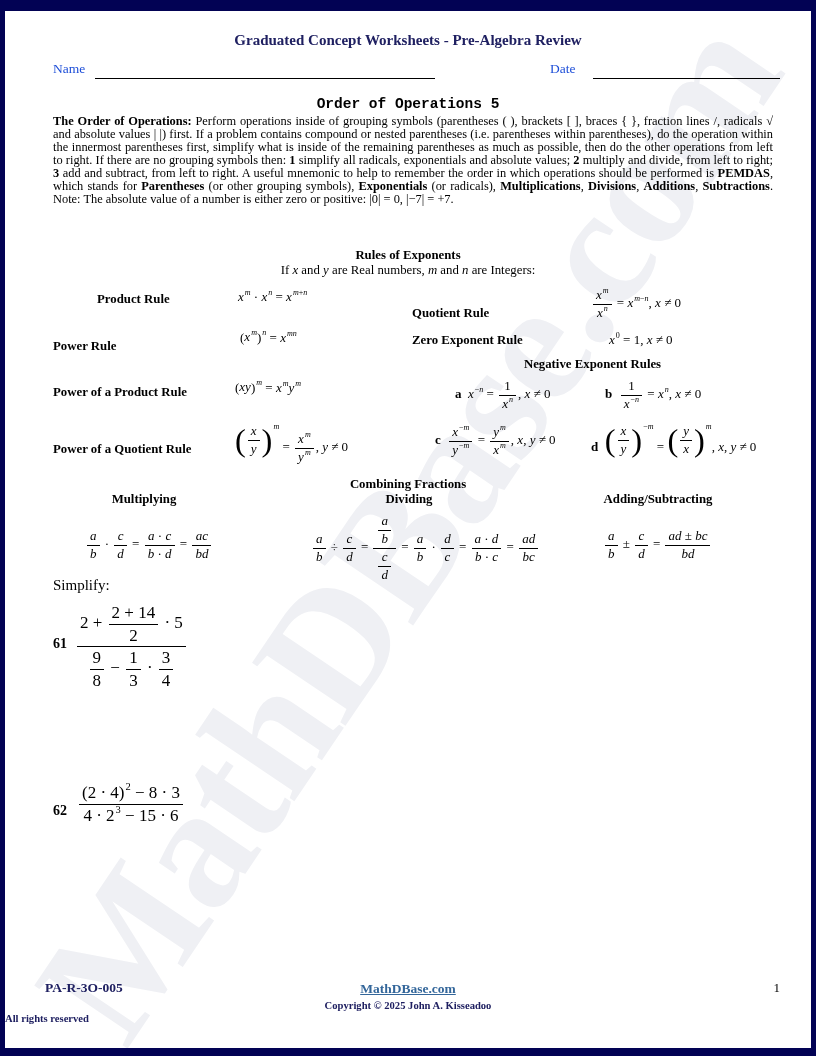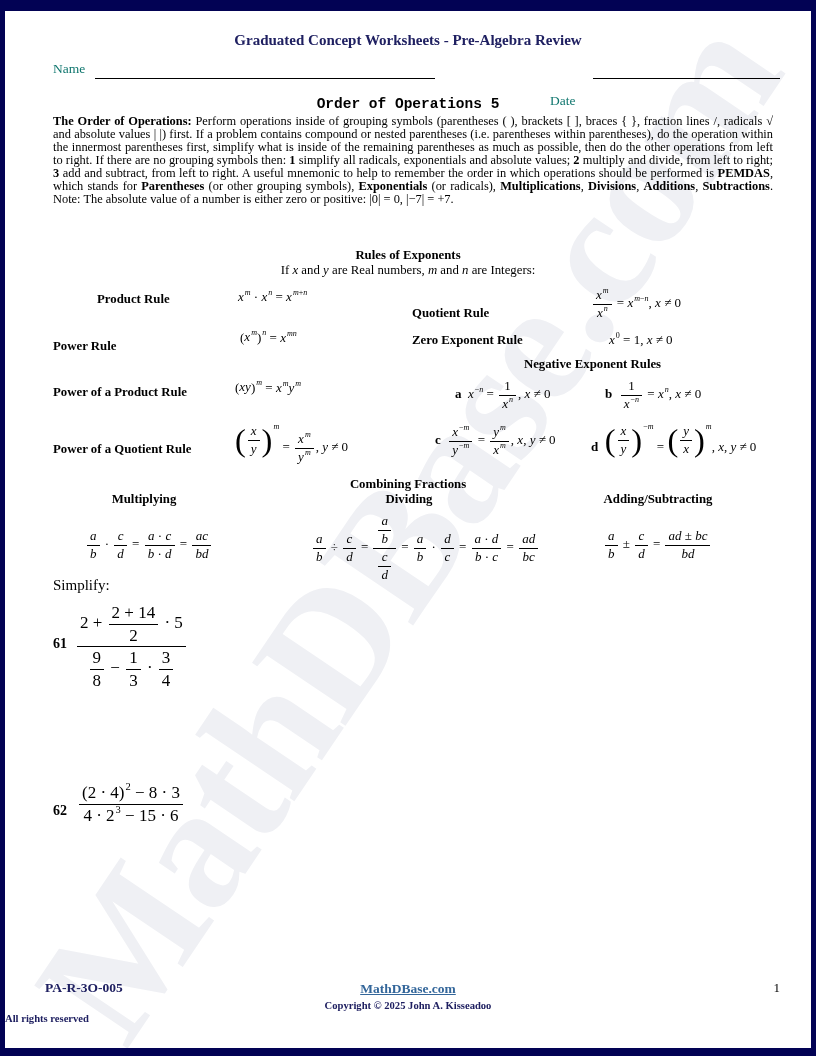--- a/index.html
+++ b/index.html
@@ -23,23 +23,23 @@
     font-size:172px; font-weight:bold;
     color:#eff0f4; white-space:nowrap;
     z-index:0; letter-spacing:-3px;
   }
   .content { position:absolute; inset:0; z-index:1; }
 
   .hdr-title {
     position:absolute; top:21px; left:0; width:100%;
     text-align:center; font-weight:bold; font-size:15px; color:#1f2061;
   }
-  .namedate-label { position:absolute; font-size:13.5px; color:#0f766e; }
+  .namedate-label { position:absolute; font-size:13.5px; color:#1d4ed8; }
   .lbl-name { left:48px; top:50px; }
-  .lbl-date { left:545px; top:50px;margin-top:32px; }
+  .lbl-date { left:545px; top:50px; }
   .fill-line { position:absolute; border-bottom:1.2px solid #000; height:18px; }
   .line-name { left:90px; top:50px; width:340px; }
   .line-date { left:588px; top:50px; width:187px; }
 
   .ws-title {
     position:absolute; top:85px; left:0; width:100%;
     text-align:center; font-weight:bold; font-size:14.5px;font-family:Liberation Mono, monospace;
   }
   .intro {
     position:absolute; left:48px; top:104px; width:720px;

